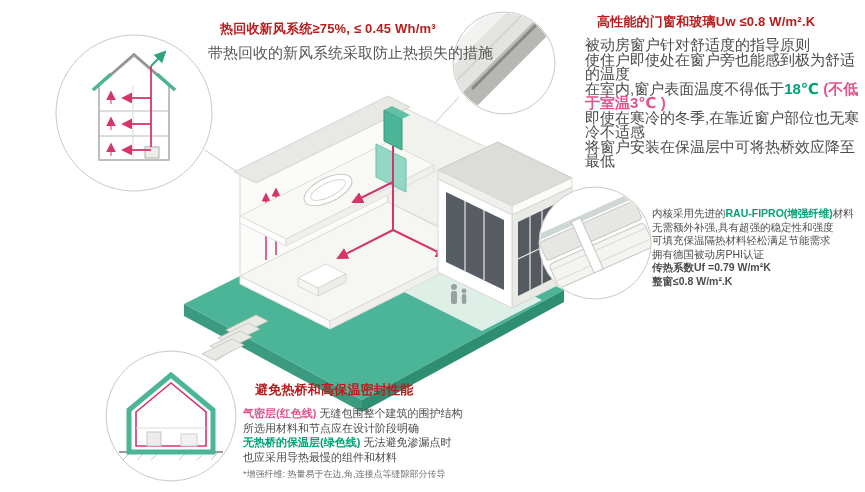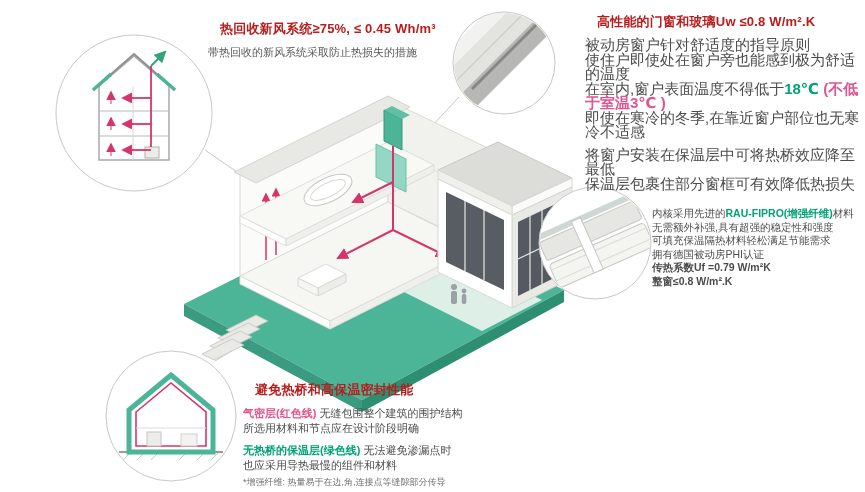--- a/index.html
+++ b/index.html
@@ -2,25 +2,25 @@
 <html><head>
 <meta charset="utf-8">
 <style>
   * { margin:0; padding:0; box-sizing:border-box; }
   html,body { width:865px; height:492px; background:#ffffff;
               font-family:"Liberation Sans","DejaVu Sans",sans-serif; }
   .canvas { position:relative; width:865px; height:492px; background:#ffffff; overflow:hidden; }
   .abs { position:absolute; }
   .tb h3 { font-size:13px; font-weight:700; color:#b91c1c; margin:0 0 7px 12px; letter-spacing:.2px; }
   .tb .ln { color:#4c4c4c; }
-  .vent .ln { font-size:11px; line-height:15px; color:#575757; }
+  .vent .ln { font-size:15px; line-height:15px; color:#575757; }
   .win .ln { font-size:15px; line-height:14.5px; }
   .mat .ln { font-size:10.5px; line-height:13.5px; }
   .bri .ln { font-size:11px; line-height:14.5px; }
-  .para-gap { margin-top:8px; }
+  .para-gap { margin-top:0; }
   .fn { font-size:9px; color:#6f6f6f; margin-top:4px; }
   .green { color:#00a276; font-weight:700; }
   .pink  { color:#e0558f; font-weight:700; }
   svg { display:block; }
 </style>
 </head>
 <body>
 
 <div class="canvas">
 
@@ -224,21 +224,20 @@
 
   <div class="abs tb win" style="left:585px;top:13px;width:278px">
     <h3>高性能的门窗和玻璃Uw ≤0.8 W/m².K</h3>
     <div class="ln">被动房窗户针对舒适度的指导原则</div>
     <div class="ln">使住户即使处在窗户旁也能感到极为舒适的温度</div>
     <div class="ln">
       <span>在室内,窗户表面温度不得低于</span><span class="green">18℃</span><span class="pink"> (不低于室温3℃ )</span>
     </div>
     <div class="ln">即使在寒冷的冬季,在靠近窗户部位也无寒冷不适感</div>
     <div class="ln para-gap">将窗户安装在保温层中可将热桥效应降至最低</div>
-    <div class="ln">保温层包裹住部分窗框可有效降低热损失</div>
   </div>
 
   <div class="abs tb mat" style="left:652px;top:207px;width:212px">
     <div class="ln">
       <span>内核采用先进的</span><span class="green">RAU-FIPRO(增强纤维)</span><span>材料</span>
     </div>
     <div class="ln">无需额外补强,具有超强的稳定性和强度</div>
     <div class="ln">可填充保温隔热材料轻松满足节能需求</div>
     <div class="ln">拥有德国被动房PHI认证</div>
     <div class="ln green">传热系数Uf =0.79 W/m²K</div>

